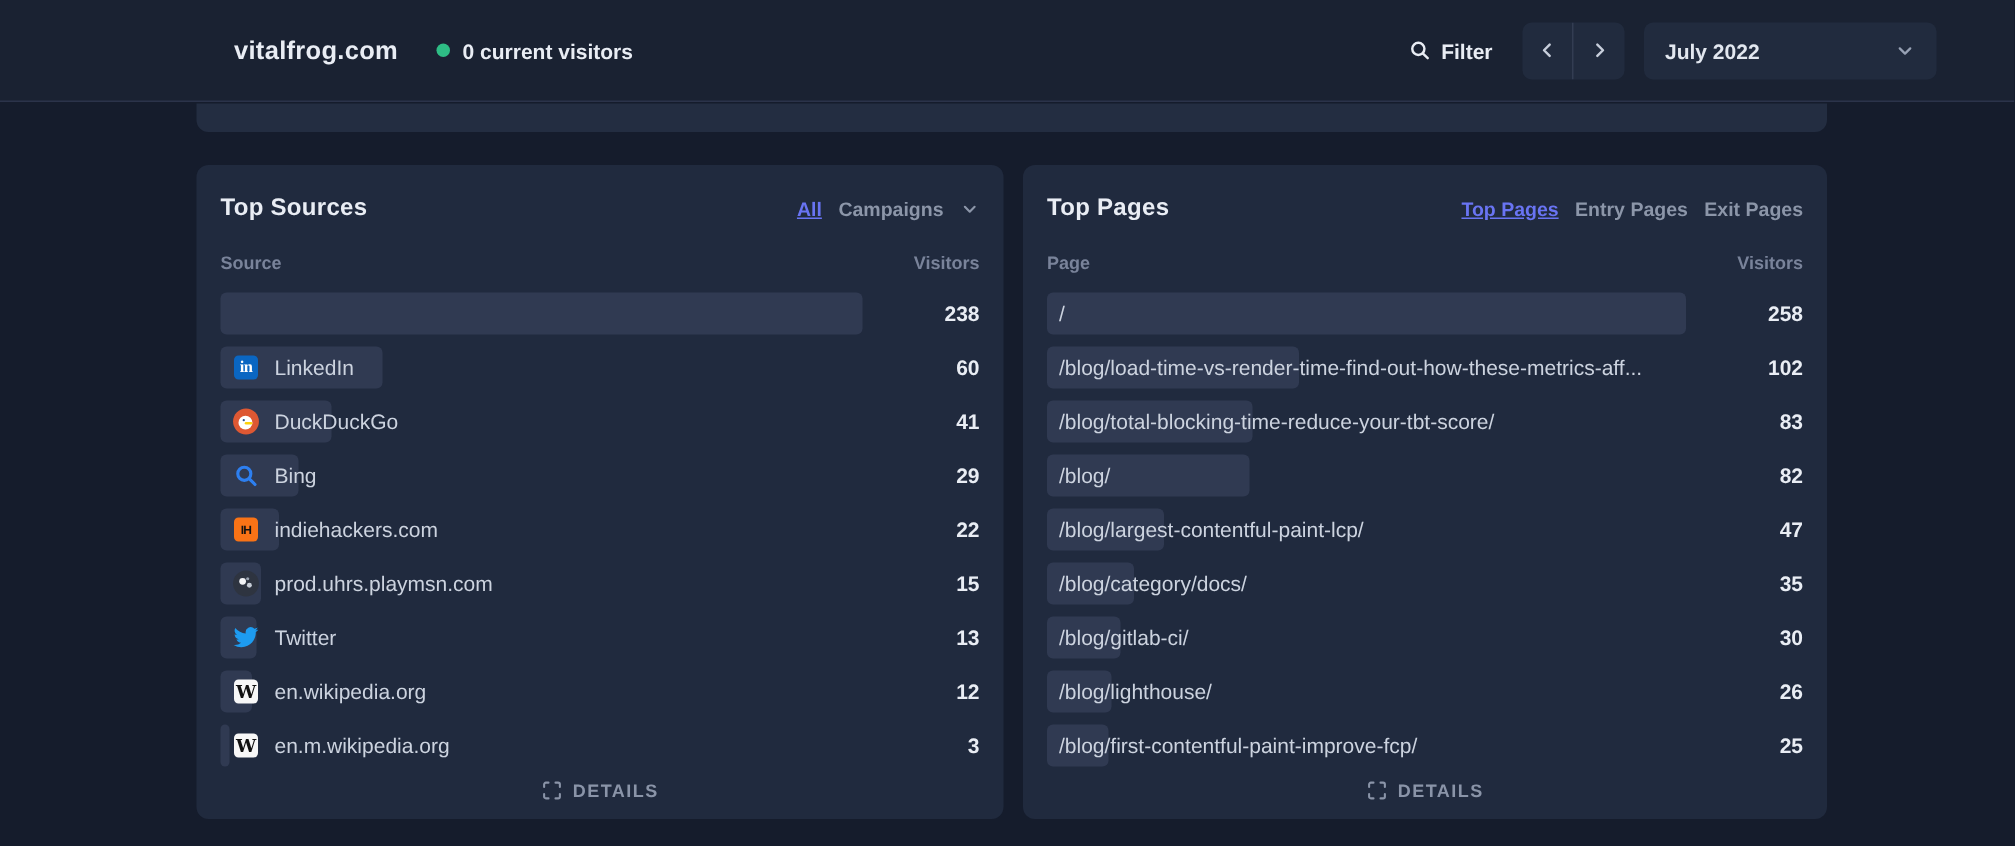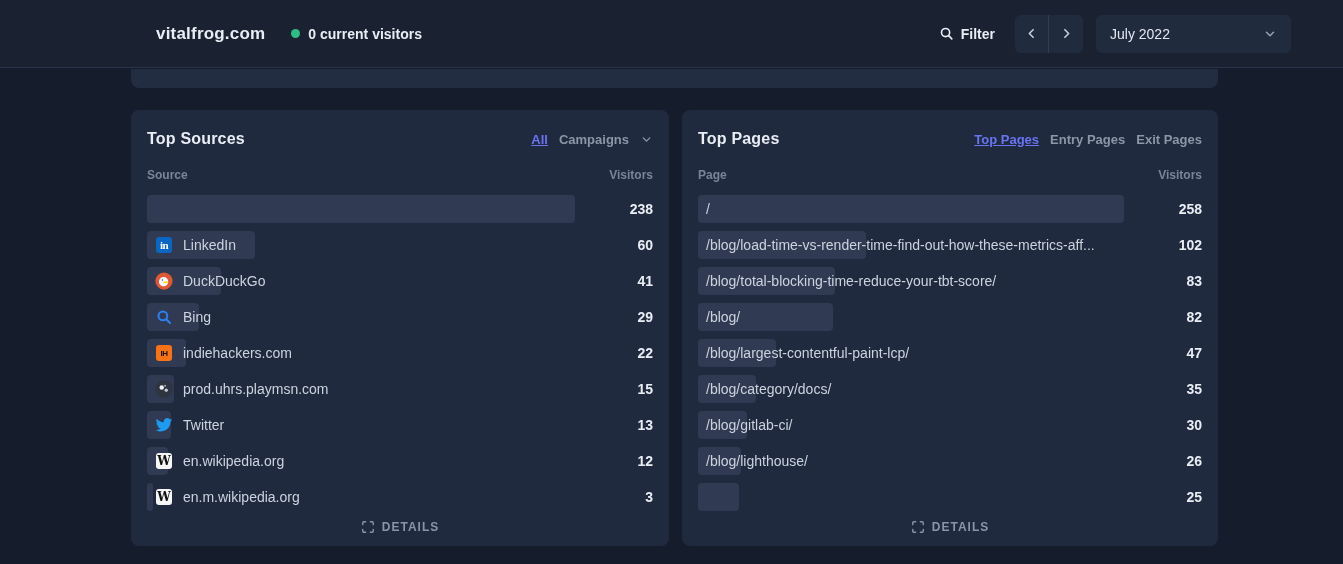--- a/index.html
+++ b/index.html
@@ -39,21 +39,21 @@
     display:flex;margin-left:20px;background:#212b3e;border-radius:6px;height:38px;overflow:hidden;
   }
   .nav-btns button{
     width:34px;height:38px;border:none;background:transparent;color:#c7cedb;
     display:flex;align-items:center;justify-content:center;cursor:pointer;
   }
   .nav-btns button:first-child{border-right:1px solid #333d52;}
   .date-picker{
     margin-left:13px;width:195px;height:38px;background:#212b3e;border-radius:6px;
     display:flex;align-items:center;justify-content:space-between;padding:0 14px;
-    font-size:14px;font-weight:400;cursor:pointer;color:#e2e7ef;
+    font-size:14px;font-weight:700;cursor:pointer;color:#e2e7ef;
   }
   .date-picker .icn{color:#97a1b4;display:flex;}
 
   
   .chart-strip{
     position:absolute;left:131px;width:1087px;top:69px;height:19px;
     background:var(--strip);border-radius:0 0 8px 8px;
   }
 
   
@@ -382,20 +382,23 @@
           </div>
           <div class="label-wrap">
             <span class="row-label">/blog/lighthouse/</span>
           </div>
           <span class="row-value">26</span>
         </div>
         <div class="row">
           <div class="bar-track">
             <div class="bar" style="width: 9.7%;"></div>
           </div>
+          <div class="label-wrap">
+            <span class="row-label">/blog/first-contentful-paint-improve-fcp/</span>
+          </div>
           <span class="row-value">25</span>
         </div>
       </div>
     <div class="details">
       <span class="icn">
         <svg width="14" height="14" viewBox="0 0 24 24" fill="none" stroke="currentColor" stroke-width="2.4" stroke-linecap="round">
             <path d="M8 3H5a2 2 0 0 0-2 2v3"></path>
             <path d="M16 3h3a2 2 0 0 1 2 2v3"></path>
             <path d="M8 21H5a2 2 0 0 1-2-2v-3"></path>
             <path d="M16 21h3a2 2 0 0 0 2-2v-3"></path>

